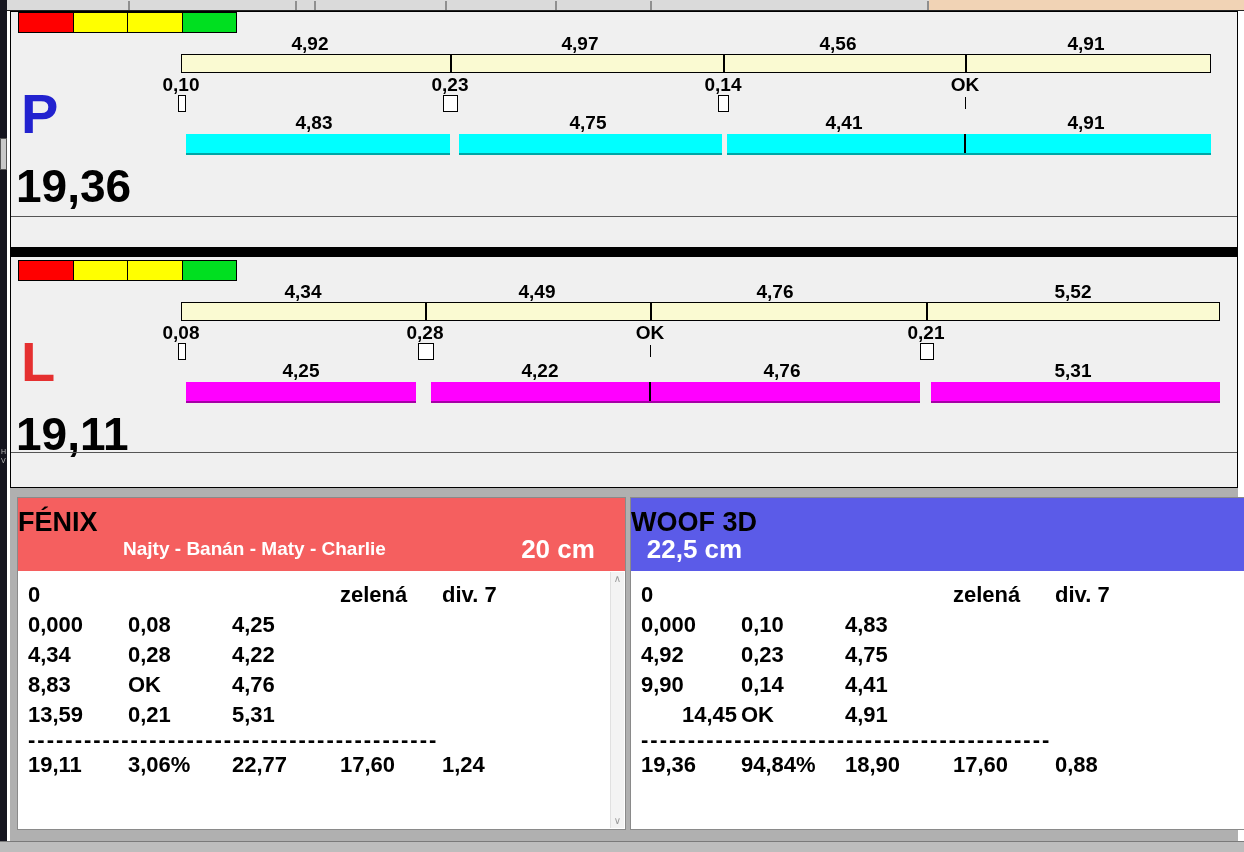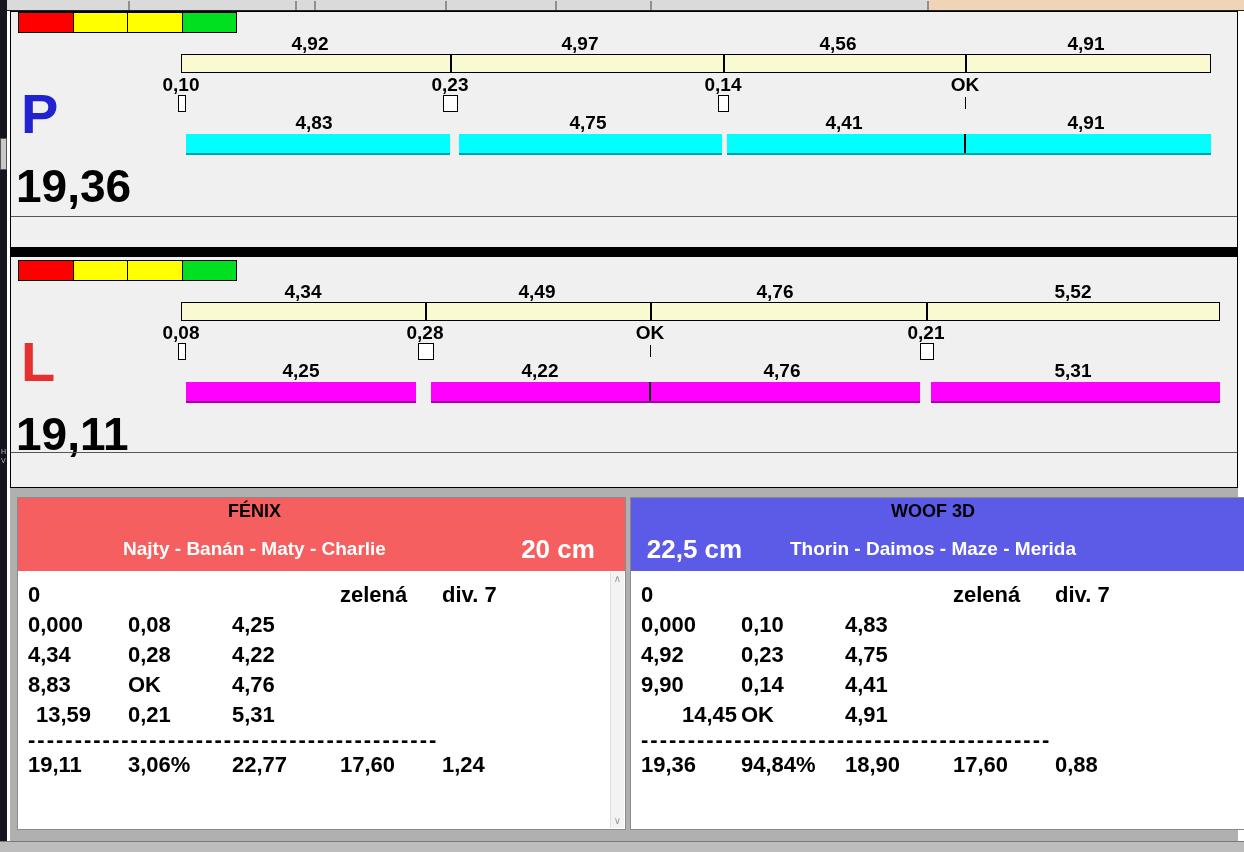--- a/index.html
+++ b/index.html
@@ -16,21 +16,21 @@
     position:absolute;font-weight:bold;font-size:19px;color:#000;
     transform:translateX(-50%);line-height:20px;white-space:nowrap
   }
   .lane-letter{position:absolute;font-weight:bold;font-size:56px;line-height:58px}
   .lane-total{position:absolute;font-weight:bold;font-size:46px;line-height:46px;color:#000}
   .team-panel{
     position:absolute;top:497px;height:333px;background:#ffffff;
     border:1px solid #8a8a8a;box-sizing:border-box
   }
   .team-header{position:absolute;left:0;top:0;right:0;height:73px}
-  .team-name{position:absolute;top:3px;font-size:18px;font-weight:bold;color:#000;text-align:center;white-space:nowrap}
+  .team-name{position:absolute;top:9px;font-size:27px;font-weight:bold;color:#000;white-space:nowrap}
   .team-dogs{position:absolute;top:40px;font-size:19px;font-weight:bold;color:#fff;text-align:center;white-space:nowrap}
   .team-height{position:absolute;top:36px;font-size:26px;font-weight:bold;color:#fff;text-align:center;white-space:nowrap}
   .tablearea{position:absolute;left:0;top:73px;right:15px;bottom:0;background:#fff}
   .cell{position:absolute;font-weight:bold;font-size:22px;line-height:24px;color:#000;white-space:nowrap}
   .sep{position:absolute;font-weight:bold;font-size:22px;letter-spacing:2px;color:#000;white-space:nowrap;overflow:hidden;width:470px}
   .scrollbar{
     position:absolute;top:74px;bottom:1px;right:1px;width:14px;
     background:#f3f3f3;border-left:1px solid #e0e0e0;box-sizing:border-box
   }
   .scroll-arrow{position:absolute;left:0;width:100%;text-align:center;font-size:10px;color:#9a9a9a;line-height:14px;height:14px}
@@ -82,40 +82,39 @@
         <div class="cell" style="left: 424px; top: 12px;">div. 7</div>
         <div class="cell" style="left: 10px; top: 42px;">0,000</div>
         <div class="cell" style="left: 110px; top: 42px;">0,08</div>
         <div class="cell" style="left: 214px; top: 42px;">4,25</div>
         <div class="cell" style="left: 10px; top: 72px;">4,34</div>
         <div class="cell" style="left: 110px; top: 72px;">0,28</div>
         <div class="cell" style="left: 214px; top: 72px;">4,22</div>
         <div class="cell" style="left: 10px; top: 102px;">8,83</div>
         <div class="cell" style="left: 110px; top: 102px;">OK</div>
         <div class="cell" style="left: 214px; top: 102px;">4,76</div>
-        <div class="cell" style="left: 18px; top: 132px;">13,59</div>
+        <div class="cell" style="left: 10px; top: 132px;">13,59</div>
         <div class="cell" style="left: 110px; top: 132px;">0,21</div>
         <div class="cell" style="left: 214px; top: 132px;">5,31</div>
         <div class="sep" style="left: 10px; top: 156px;">--------------------------------------------</div>
         <div class="cell" style="left: 10px; top: 182px;">19,11</div>
         <div class="cell" style="left: 110px; top: 182px;">3,06%</div>
         <div class="cell" style="left: 214px; top: 182px;">22,77</div>
         <div class="cell" style="left: 322px; top: 182px;">17,60</div>
         <div class="cell" style="left: 424px; top: 182px;">1,24</div>
       </div>
     <div class="scrollbar">
       <div class="scroll-arrow" style="top:0">∧</div>
       <div class="scroll-arrow" style="bottom:0">∨</div>
     </div>
   </div>
 
   <div class="team-panel" id="team-1" style="left:630px;width:662px">
     <div class="team-header" id="team-header-1" style="background: rgb(91, 91, 232);">
       <div class="team-name" style="left:0;width:604px">WOOF 3D</div>
-      <div class="team-dogs" style="left:0;width:604px">Thorin - Daimos - Maze - Merida</div>
       <div class="team-height" style="left:0;width:127px">22,5 cm</div>
     </div>
     <div class="tablearea" id="table-1">
         <div class="cell" style="left: 10px; top: 12px;">0</div>
         <div class="cell" style="left: 322px; top: 12px;">zelená</div>
         <div class="cell" style="left: 424px; top: 12px;">div. 7</div>
         <div class="cell" style="left: 10px; top: 42px;">0,000</div>
         <div class="cell" style="left: 110px; top: 42px;">0,10</div>
         <div class="cell" style="left: 214px; top: 42px;">4,83</div>
         <div class="cell" style="left: 10px; top: 72px;">4,92</div>

